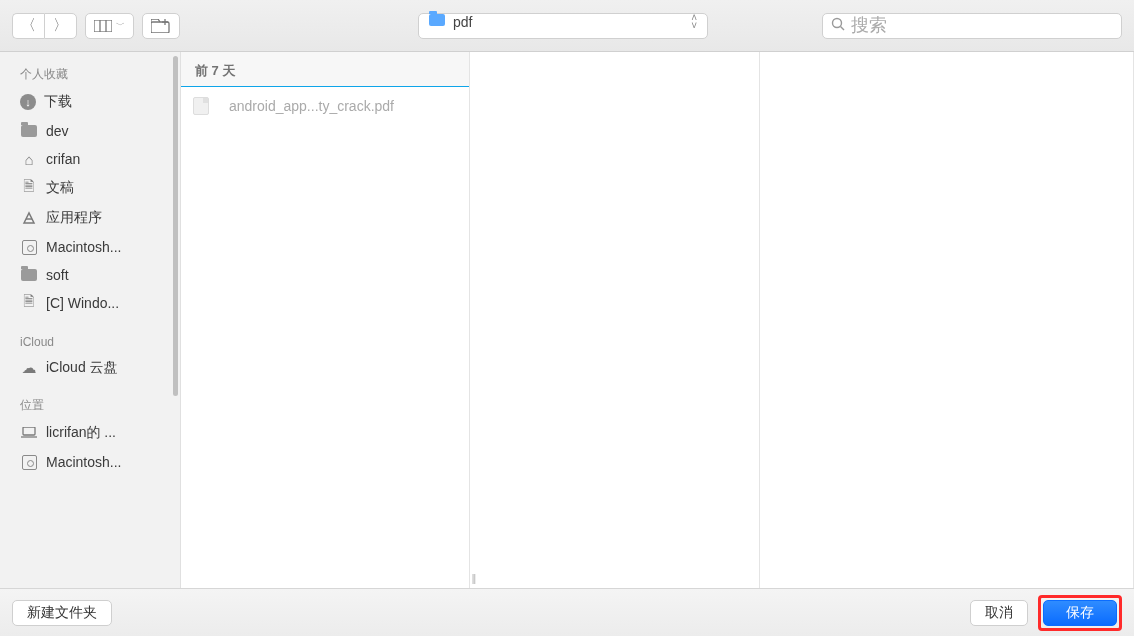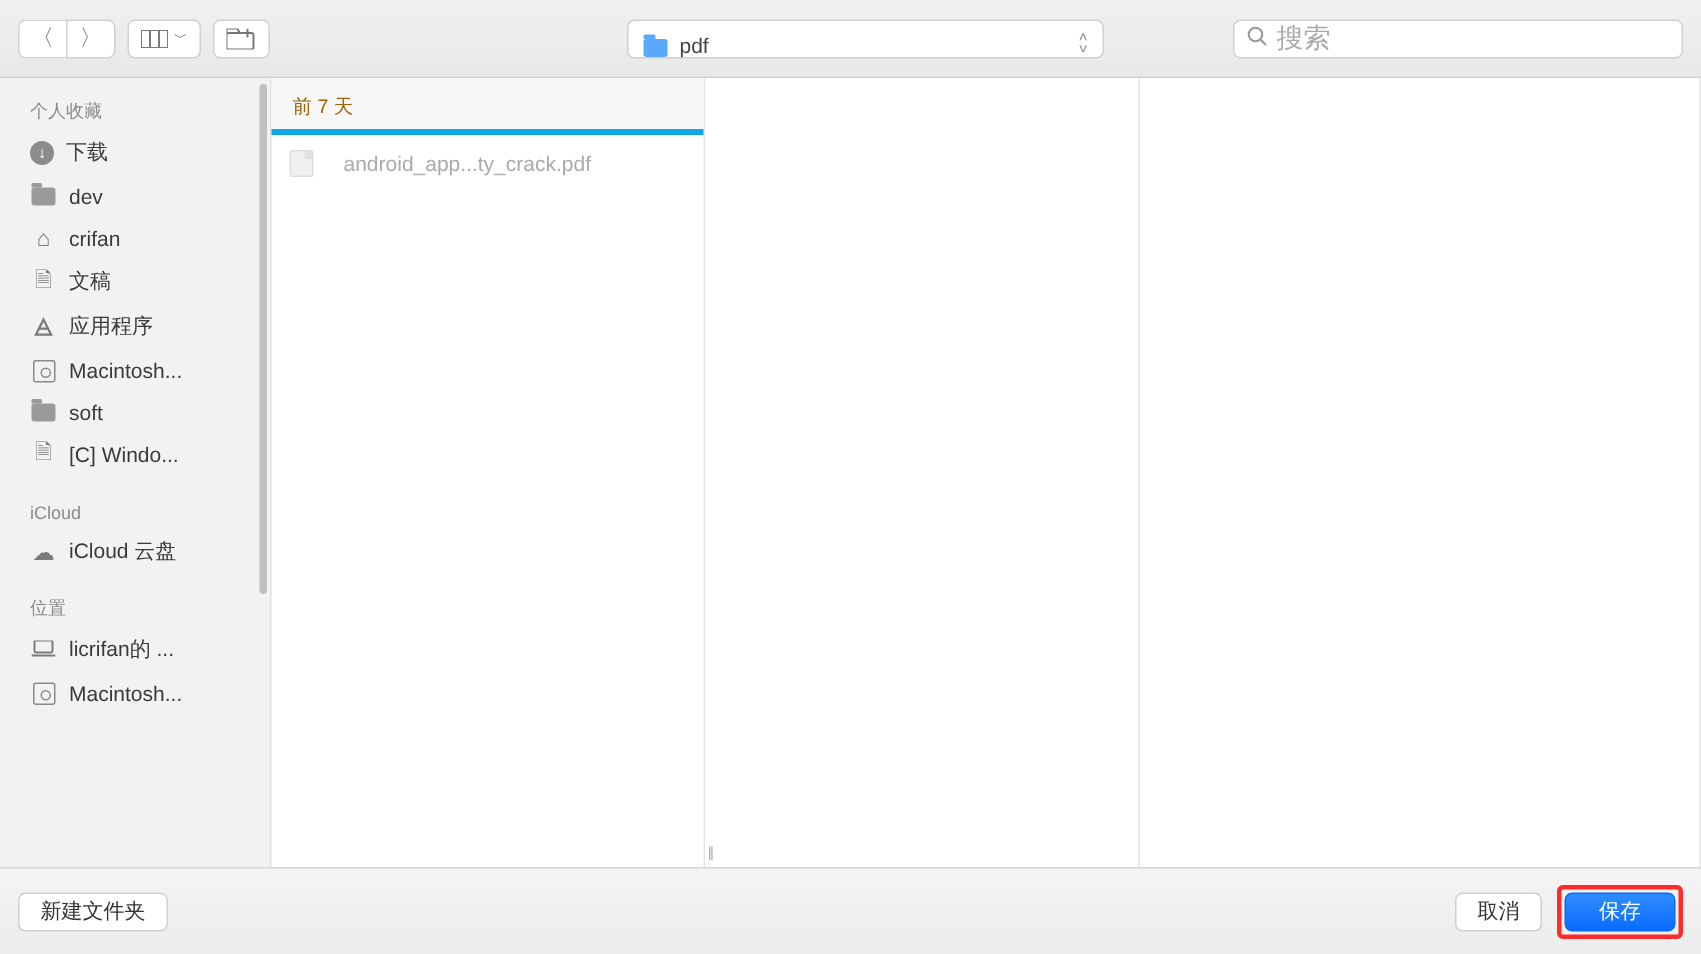--- a/index.html
+++ b/index.html
@@ -45,27 +45,27 @@
     }
     .nav-group .tb-btn:first-child { border-top-right-radius: 0; border-bottom-right-radius: 0; border-right: none;}
     .nav-group .tb-btn:last-child  { border-top-left-radius: 0; border-bottom-left-radius: 0; }
     
     .view-dropdown {
       display:flex; align-items:center; gap:4px;
     }
     
     .path-dropdown {
       flex: 0 0 auto;
-      width: 318px;
+      width: 290px;
       height: 26px;
       background: #fff;
       border: 1px solid #d0d0d0;
       border-radius: 5px;
       display:flex;
-      align-items:flex-end;
+      align-items:flex-start;
       padding: 0 10px;
       gap:8px;
       color:#333;
       margin-left: 230px;
     }
     .folder-icon {
       width:16px; height:12px;
       background:#5aa9ff;
       border-radius:2px;
       position:relative;
@@ -136,33 +136,33 @@
     .col1{width:290px;border-left:1px solid #e0e0e0;}
     .col2{width:290px;}
     .col3{flex:1;}
     .col-splitter{
       position:relative;
     }
     .col-splitter::after{
       content:"||";position:absolute;bottom:4px;right:-6px;font-size:10px;color:#aaa;letter-spacing:-1px;
     }
     .group-header {
-      font-size:13px;font-weight:400;color:#a16207;padding:10px 12px 6px 14px;background:#f7f7f7;border-bottom:4px solid #0ea5e9;
+      font-size:13px;font-weight:700;color:#737373;padding:10px 12px 6px 14px;background:#f7f7f7;border-bottom:1px solid #0ea5e9;
     }
     .file-row {
       display:flex;align-items:center;gap:20px;padding:10px 12px;color:#aaa;font-size:14px;cursor:pointer;
     }
     .file-icon{
       width:16px;height:18px;background:#f0f0f0;border:1px solid #ddd;border-radius:2px;position:relative;
     }
     .file-icon::after{content:"";position:absolute;top:0;right:0;width:5px;height:5px;background:#e0e0e0;}
     
     
     .footer {
-      height: 58px;
+      height: 48px;
       background:linear-gradient(#f4f4f4,#ececec);
       border-top:1px solid #d6d6d6;
       display:flex;align-items:center;padding:0 12px;gap:10px;
     }
     .footer-btn {
       background:#fff;border:1px solid #cfcfcf;border-radius:5px;height:26px;padding:0 14px;font-size:14px;color:#333;cursor:pointer;display:inline-flex;align-items:center;
     }
     .footer-spacer{flex:1;}
     .primary-btn {
       background:linear-gradient(#2f8cff,#0a6cff);color:#fff;border:1px solid #0a6cff;font-weight:500;padding:0 22px;text-align:center;

